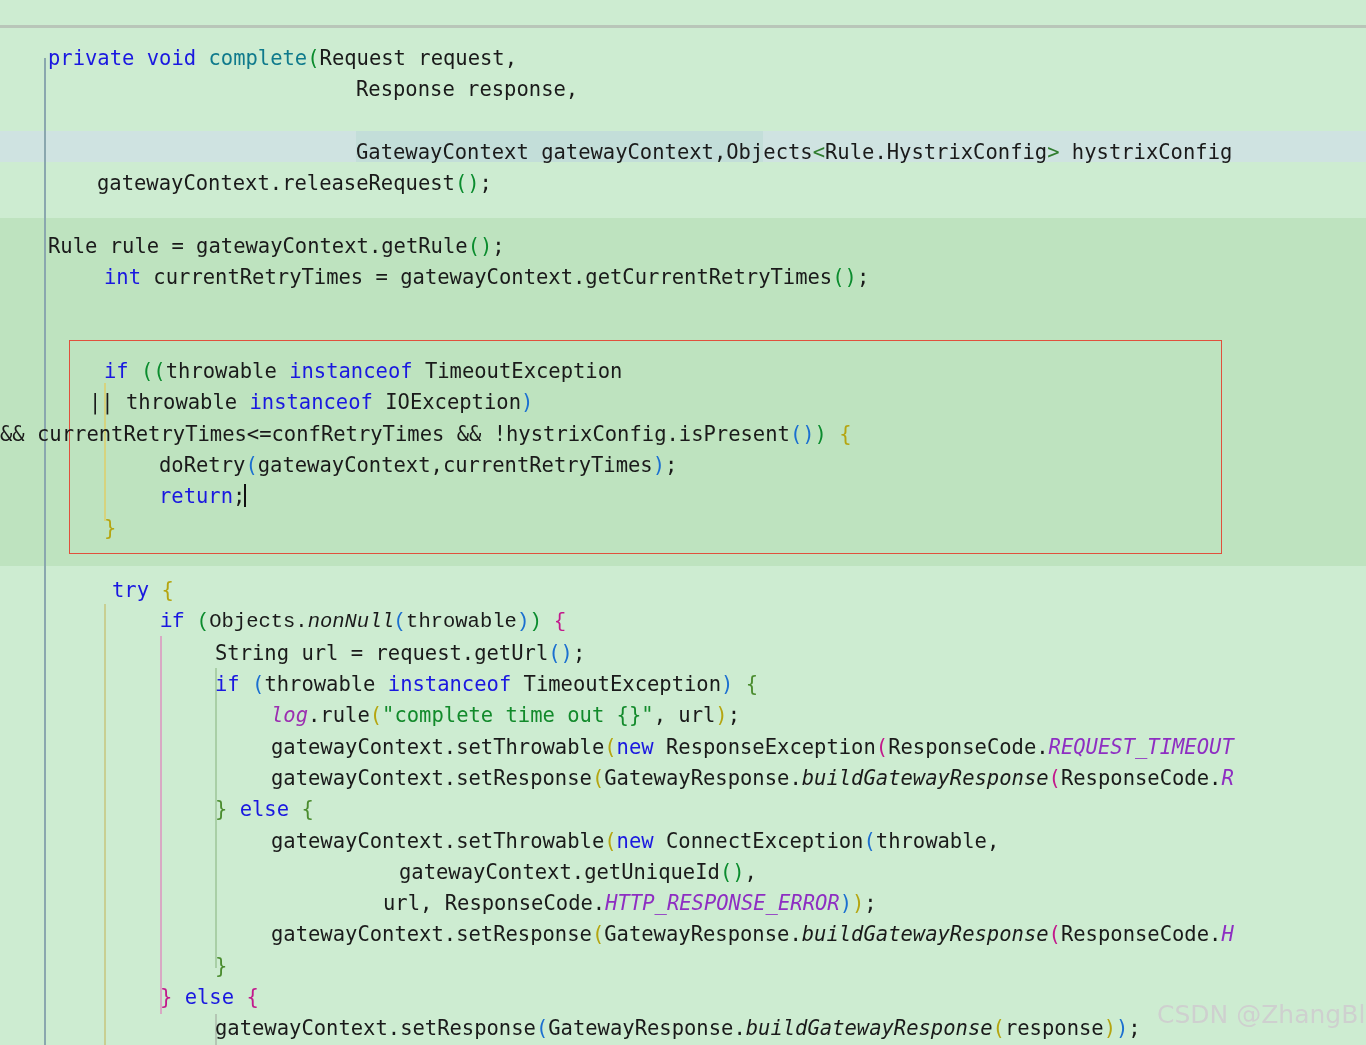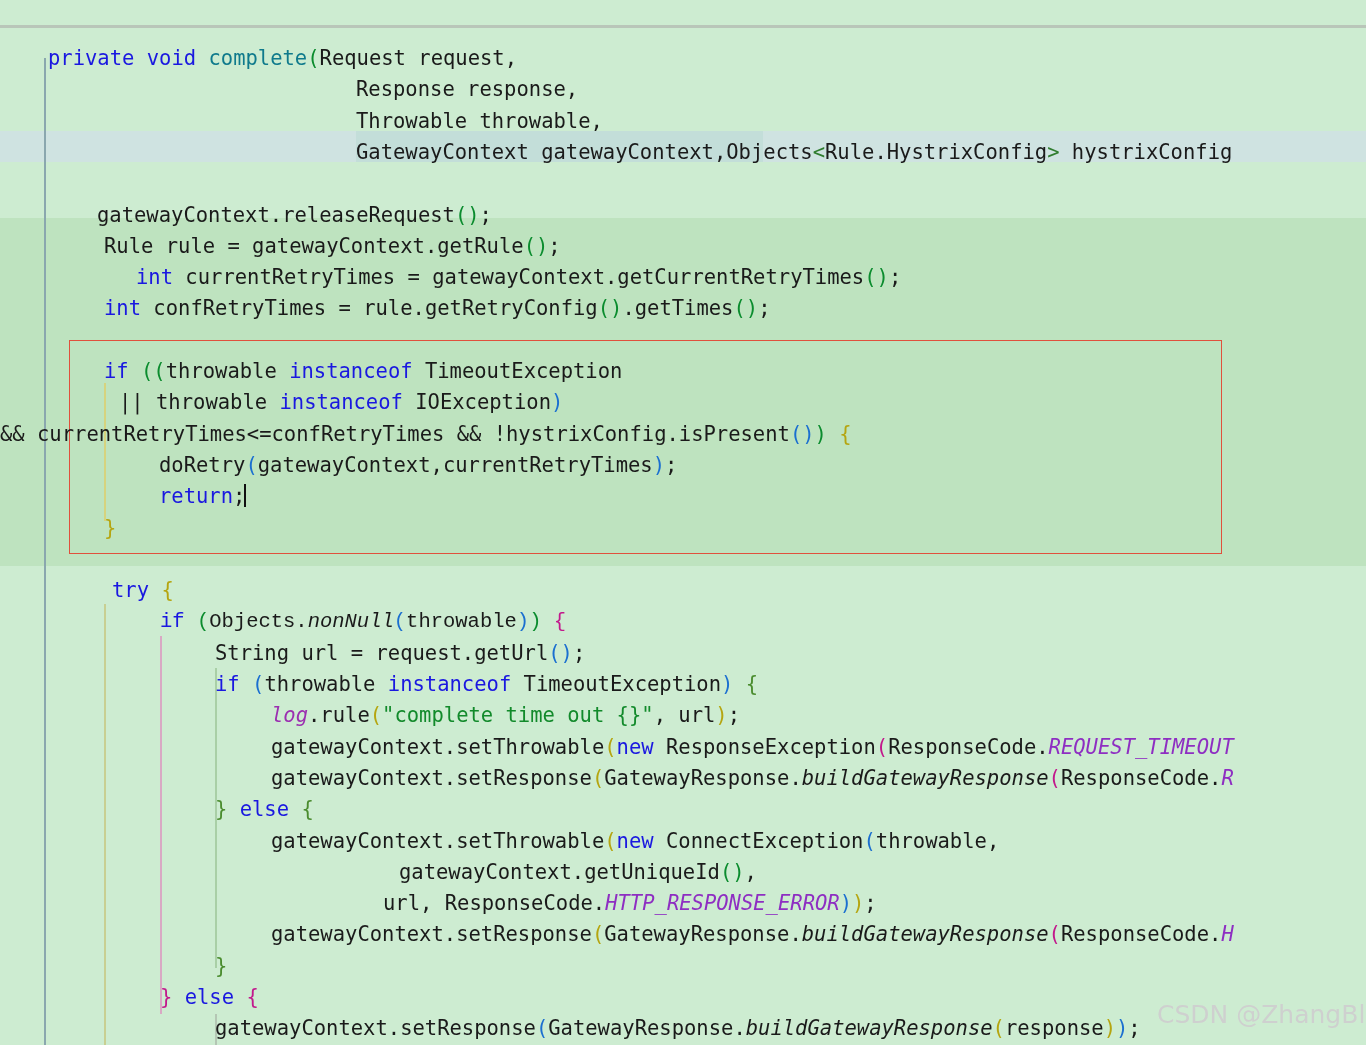--- a/index.html
+++ b/index.html
@@ -160,30 +160,28 @@
       <div class="guide g-pink" style="left: 160px; top: 636px; height: 378px;"></div>
       <div class="guide g-green" style="left: 215px; top: 668px; height: 300px;"></div>
       <div class="guide g-gray" style="left: 215px; top: 1014px; height: 31px;"></div>
     </div>
 
   <div class="red-box" id="red-box" style="left: 69px; top: 340px; width: 1153px; height: 214px;"></div>
 
   <div class="code-layer" id="code-layer">
       <div class="line" style="top: 38px; padding-left: 48px;"><span class="kw">private</span><span class="op"> </span><span class="kw">void</span><span class="op"> </span><span class="fn">complete</span><span class="paren">(</span><span class="op">Request request,</span></div>
       <div class="line" style="top: 69.3px; padding-left: 356px;"><span class="op">Response response,</span></div>
-      <div class="line" style="top: 100.6px; padding-left: 356px;"><span class="op">Throwable throwable,</span></div>
       <div class="line" style="top: 131.9px; padding-left: 356px;"><span class="op">GatewayContext gatewayContext</span><span class="op">,Objects</span><span class="ang">&lt;</span><span class="op">Rule.HystrixConfig</span><span class="ang">&gt;</span><span class="op"> hystrixConfig</span></div>
-      <div class="line" style="top: 163.2px; padding-left: 97px; margin-top: 32px;"><span class="op">gatewayContext.releaseRequest</span><span class="paren">()</span><span class="op">;</span></div>
+      <div class="line" style="top: 163.2px; padding-left: 97px;"><span class="op">gatewayContext.releaseRequest</span><span class="paren">()</span><span class="op">;</span></div>
       <div class="line" style="top: 194.5px; padding-left: 0px;"></div>
-      <div class="line" style="top: 225.8px; padding-left: 104px;"><span class="op">Rule rule = gatewayContext.getRule</span><span class="paren">()</span><span class="op">;</span></div>
-      <div class="line" style="top: 257.1px; padding-left: 104px; margin-left: 32px;"><span class="kw">int</span><span class="op"> currentRetryTimes = gatewayContext.getCurrentRetryTimes</span><span class="paren">()</span><span class="op">;</span></div>
-      <div class="line" style="top: 288.4px; padding-left: 104px;"><span class="kw">int</span><span class="op"> confRetryTimes = rule.getRetryConfig</span><span class="paren">()</span><span class="op">.getTimes</span><span class="paren">()</span><span class="op">;</span></div>
+      <div class="line" style="top: 225.8px; padding-left: 48px;"><span class="op">Rule rule = gatewayContext.getRule</span><span class="paren">()</span><span class="op">;</span></div>
+      <div class="line" style="top: 257.1px; padding-left: 104px;"><span class="kw">int</span><span class="op"> currentRetryTimes = gatewayContext.getCurrentRetryTimes</span><span class="paren">()</span><span class="op">;</span></div>
       <div class="line" style="top: 319.7px; padding-left: 0px;"></div>
       <div class="line" style="top: 351px; padding-left: 104px;"><span class="kw">if</span><span class="op"> </span><span class="paren">((</span><span class="op">throwable </span><span class="kw">instanceof</span><span class="op"> TimeoutException</span></div>
-      <div class="line" style="top: 382.3px; padding-left: 119px; text-align: center;"><span class="op">|| throwable </span><span class="kw">instanceof</span><span class="op"> IOException</span><span class="paren-b">)</span></div>
+      <div class="line" style="top: 382.3px; padding-left: 89px; text-align: center;"><span class="op">|| throwable </span><span class="kw">instanceof</span><span class="op"> IOException</span><span class="paren-b">)</span></div>
       <div class="line" style="top: 413.6px; "><span class="op">&amp;&amp; currentRetryTimes&lt;=confRetryTimes &amp;&amp; !hystrixConfig.isPresent</span><span class="paren-b">()</span><span class="paren">)</span><span class="op"> </span><span class="brace-y">{</span></div>
       <div class="line" style="top: 444.9px; padding-left: 159px;"><span class="op">doRetry</span><span class="paren-b">(</span><span class="op">gatewayContext,currentRetryTimes</span><span class="paren-b">)</span><span class="op">;</span></div>
       <div class="line" style="top: 476.2px; padding-left: 159px;"><span class="kw">return</span><span class="op">;</span><span class="caret"></span></div>
       <div class="line" style="top: 507.5px; padding-left: 104px;"><span class="brace-y">}</span></div>
       <div class="line" style="top: 538.8px; padding-left: 0px;"></div>
       <div class="line" style="top: 570.1px; padding-left: 112px; text-align: right;"><span class="kw">try</span><span class="op"> </span><span class="brace-y">{</span></div>
       <div class="line" style="top: 601.4px; padding-left: 160px; font-family: Liberation Mono, monospace;"><span class="kw">if</span><span class="op"> </span><span class="paren">(</span><span class="op">Objects.</span><span class="statm">nonNull</span><span class="paren-b">(</span><span class="op">throwable</span><span class="paren-b">)</span><span class="paren">)</span><span class="op"> </span><span class="brace-p">{</span></div>
       <div class="line" style="top: 632.7px; padding-left: 215px;"><span class="op">String url = request.getUrl</span><span class="paren-b">()</span><span class="op">;</span></div>
       <div class="line" style="top: 664px; padding-left: 215px;"><span class="kw">if</span><span class="op"> </span><span class="paren-b">(</span><span class="op">throwable </span><span class="kw">instanceof</span><span class="op"> TimeoutException</span><span class="paren-b">)</span><span class="op"> </span><span class="brace-g">{</span></div>
       <div class="line" style="top: 695.3px; padding-left: 271px;"><span class="stat">log</span><span class="op">.rule</span><span class="paren-y">(</span><span class="str">"complete time out {}"</span><span class="op">, url</span><span class="paren-y">)</span><span class="op">;</span></div>

